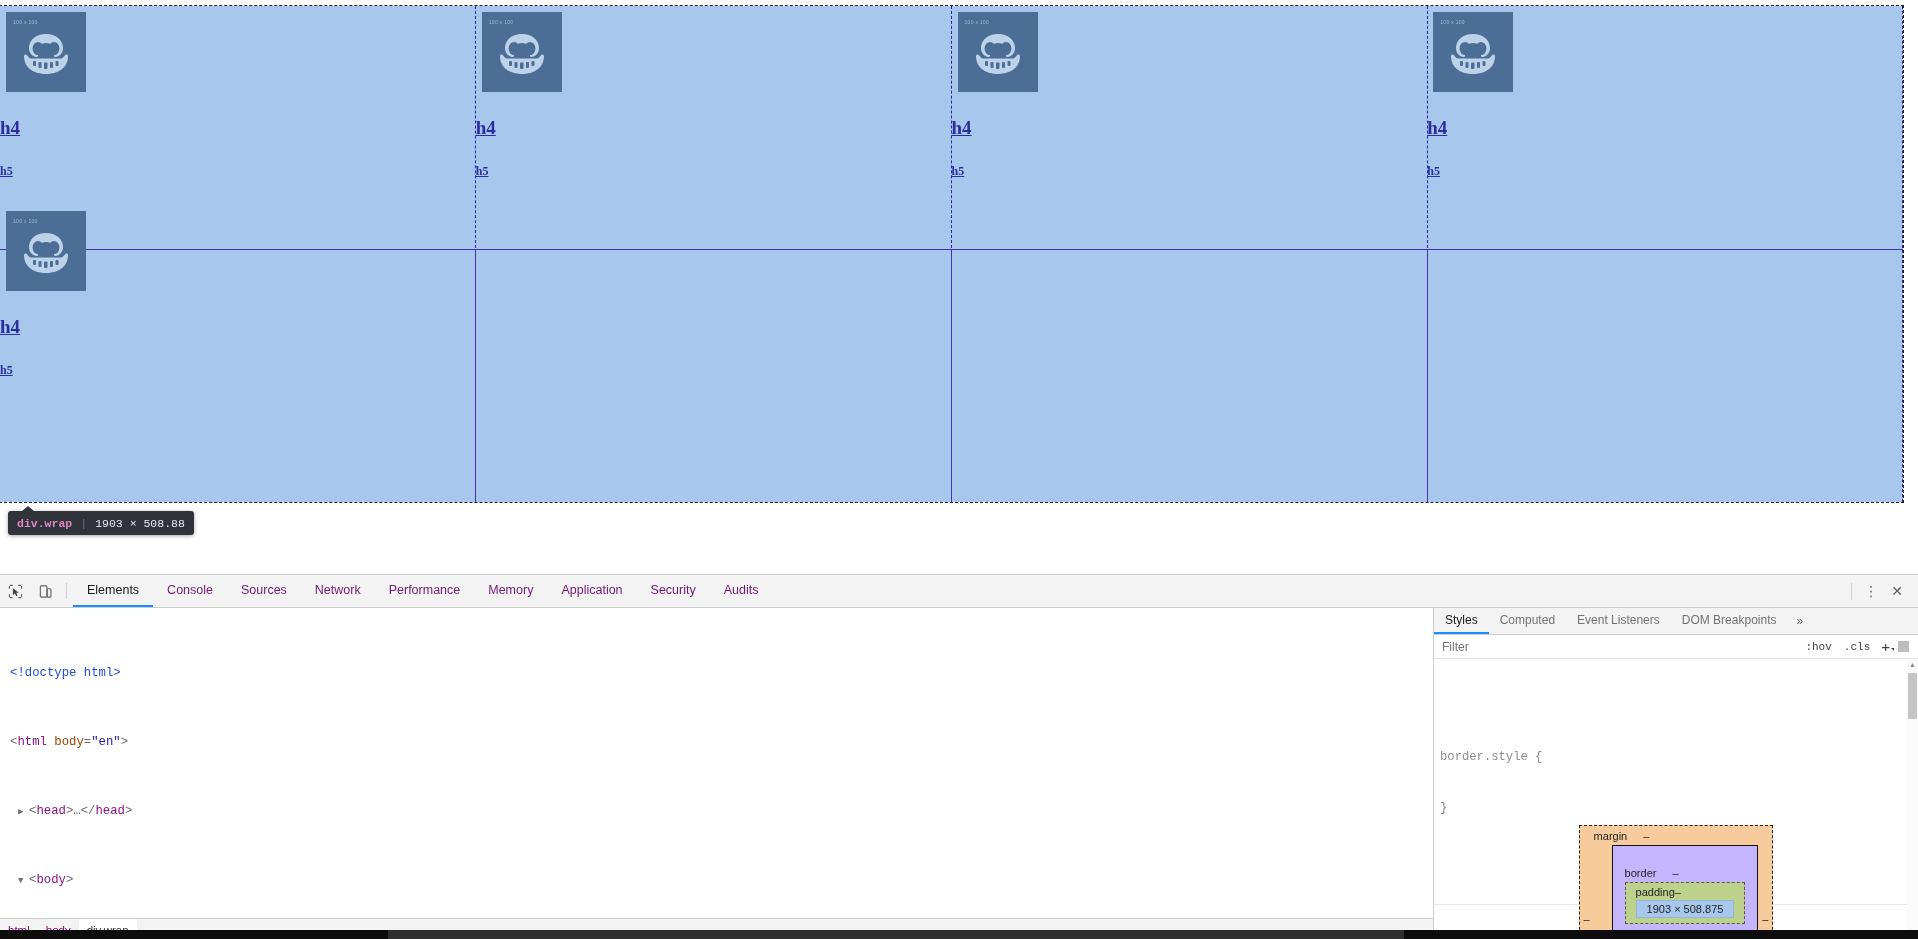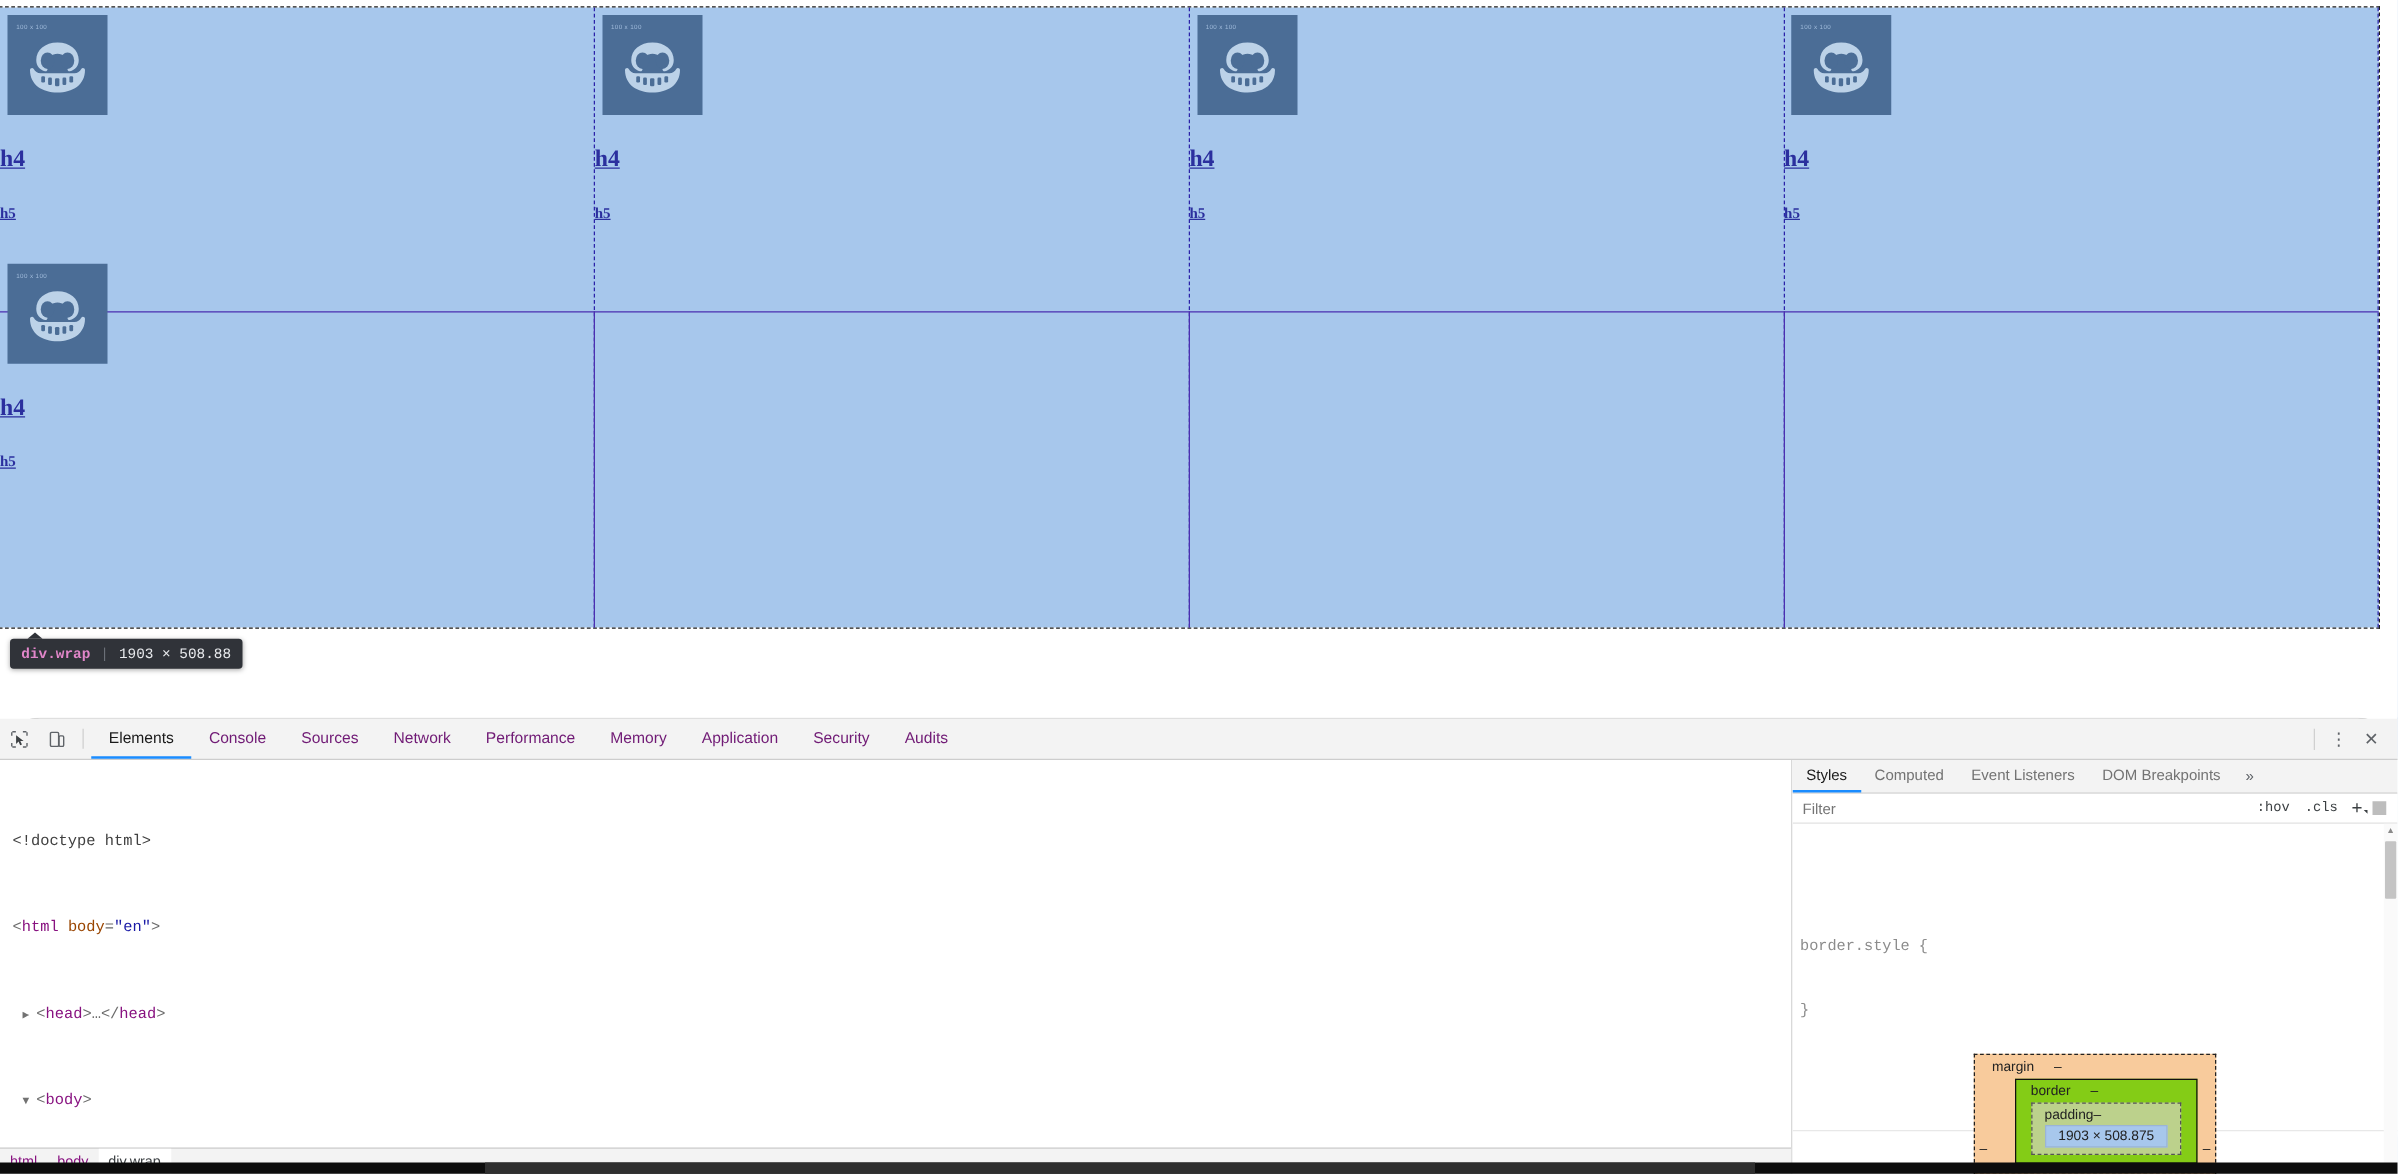--- a/index.html
+++ b/index.html
@@ -127,21 +127,20 @@
 
   
   #devtools {
     position: absolute;
     left: 0; top: 574px;
     width: 1918px; height: 365px;
     background: #ffffff;
     border-top: 1px solid #cdcdcd;
     font-size: 12px;
     color: #303942;
-    border-radius: 32px;
   }
   #dt-toolbar {
     position: relative;
     height: 33px;
     background: #f3f3f3;
     border-bottom: 1px solid #cdcdcd;
     display: flex;
     align-items: stretch;
   }
   .dt-iconbtn {
@@ -196,21 +195,21 @@
   #dom-tree {
     position: relative;
     padding: 5px 0 0 0;
     font-family: "Liberation Mono", monospace;
     font-size: 12.3px;
     line-height: 17.3px;
     color: #222;
     white-space: pre;
   }
   .dom-line { position: relative; padding-left: 10px; height: 17.3px; }
-  .tok-doctype { color: #404040; }
+  .tok-doctype { color: #1d4ed8; }
   .tok-punct { color: #6b6b6b; }
   .tok-tag { color: #881280; }
   .tok-attr { color: #994500; }
   .tok-val  { color: #1a1aa6; }
   .tri {
     display: inline-block;
     width: 11px;
     color: #727272;
     font-size: 9px;
     text-align: left;
@@ -313,23 +312,23 @@
   .bm-margin {
     background: #f8cb9c;
     border: 1px dashed #222;
     padding: 4px 14px 8px 14px;
     font-family: "Liberation Sans", sans-serif;
     font-size: 11px;
     color: #222;
     position: relative;
   }
   .bm-border {
-    background: #84cc16;
+    background: #c4b5fd;
     border: 1px solid #111;
-    padding: 3px 12px 6px 12px;
+    padding: 21px 12px 6px 12px;
     margin-top: 3px;
     margin-left: 18px;
   }
   .bm-padding {
     background: #bcd18c;
     border: 1px dashed #555;
     padding: 3px 10px 5px 10px;
     margin-top: 3px;
   }
   .bm-content {

